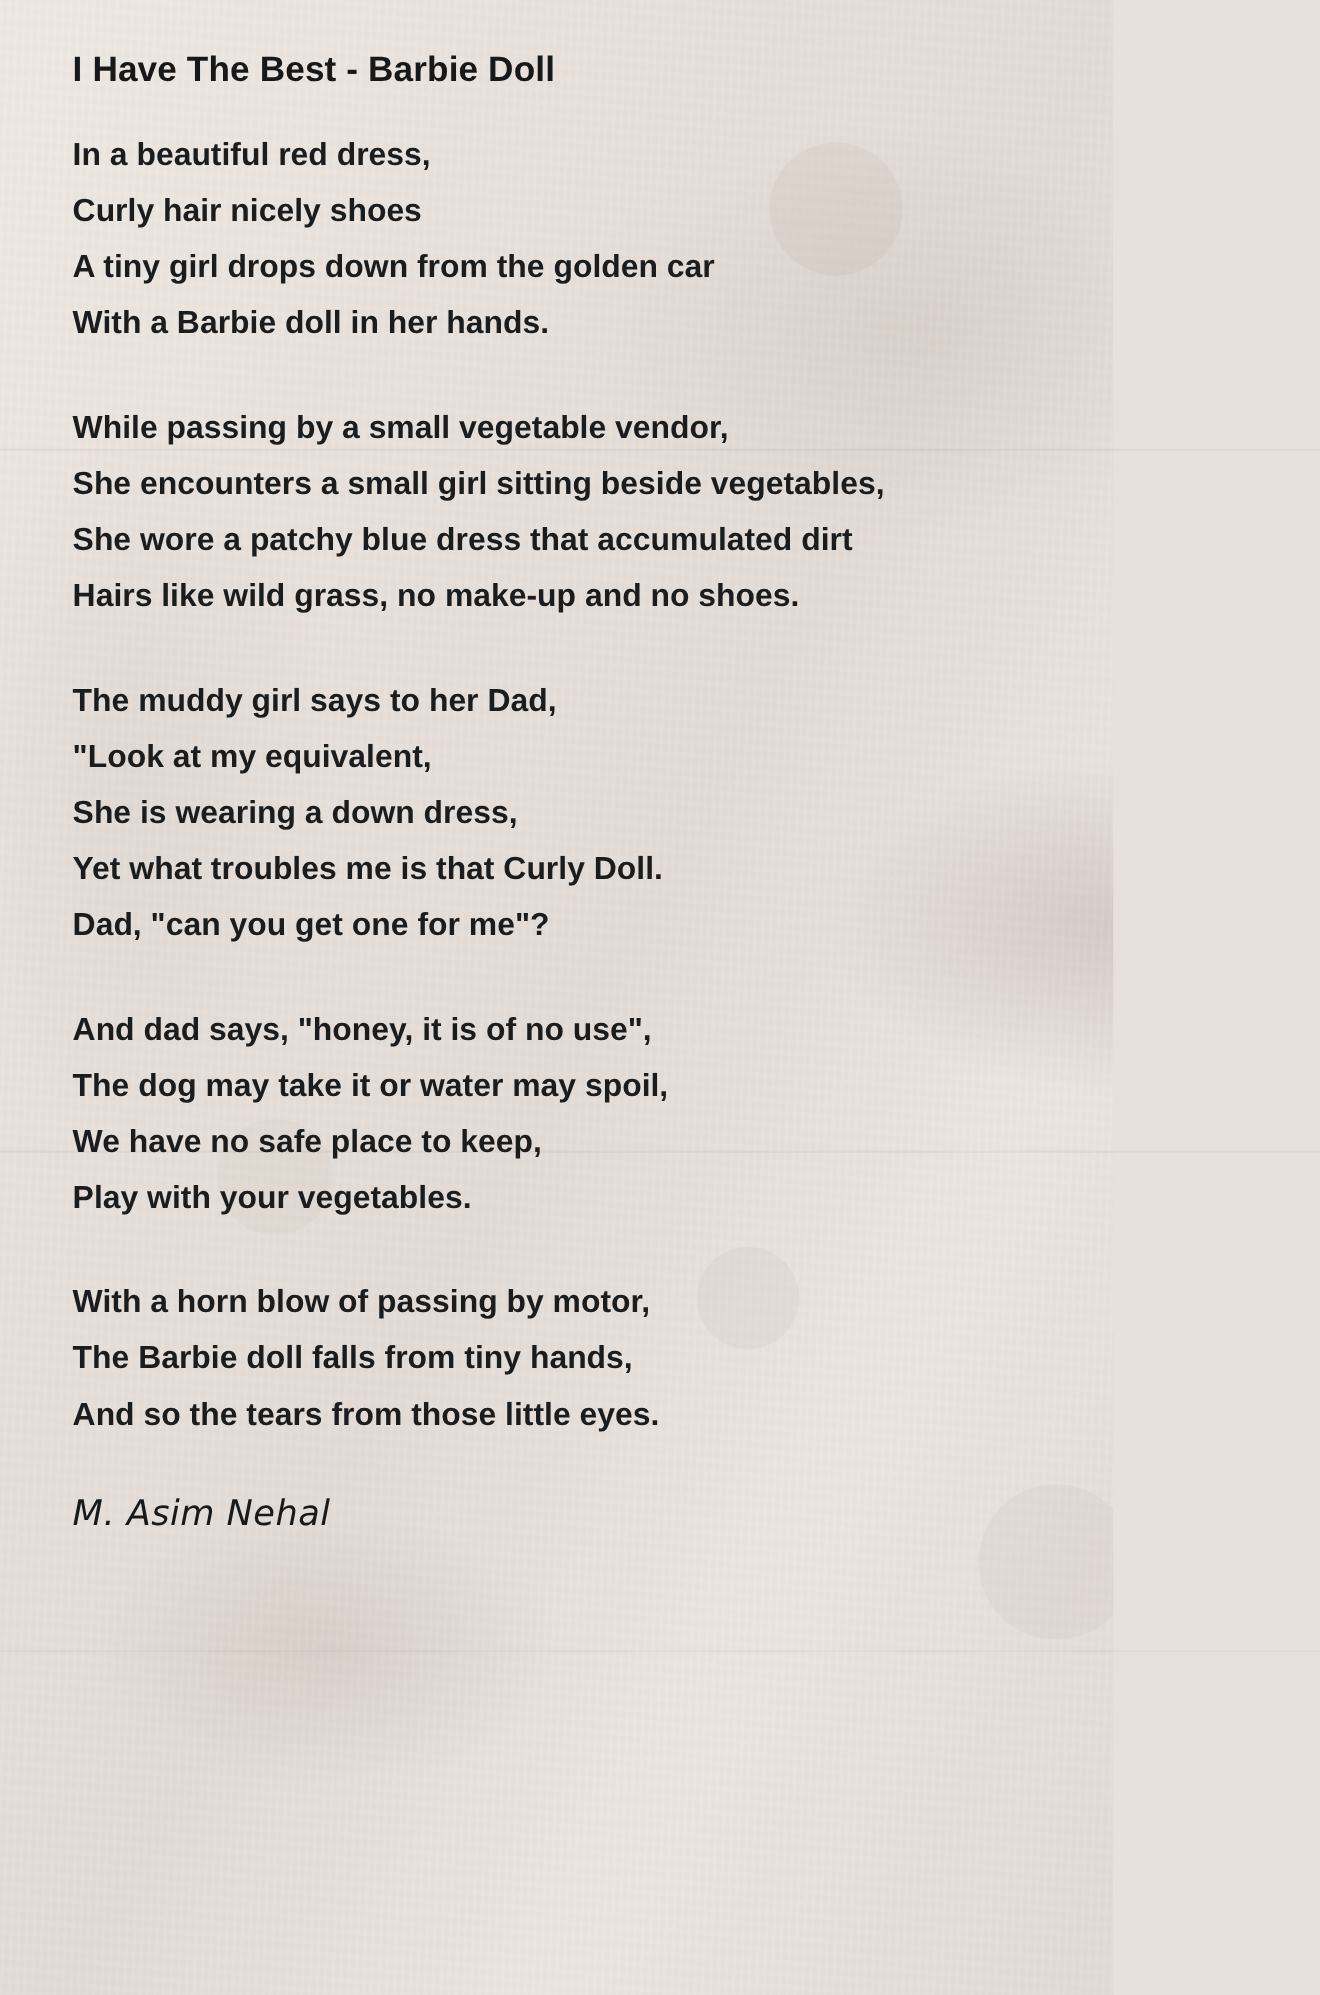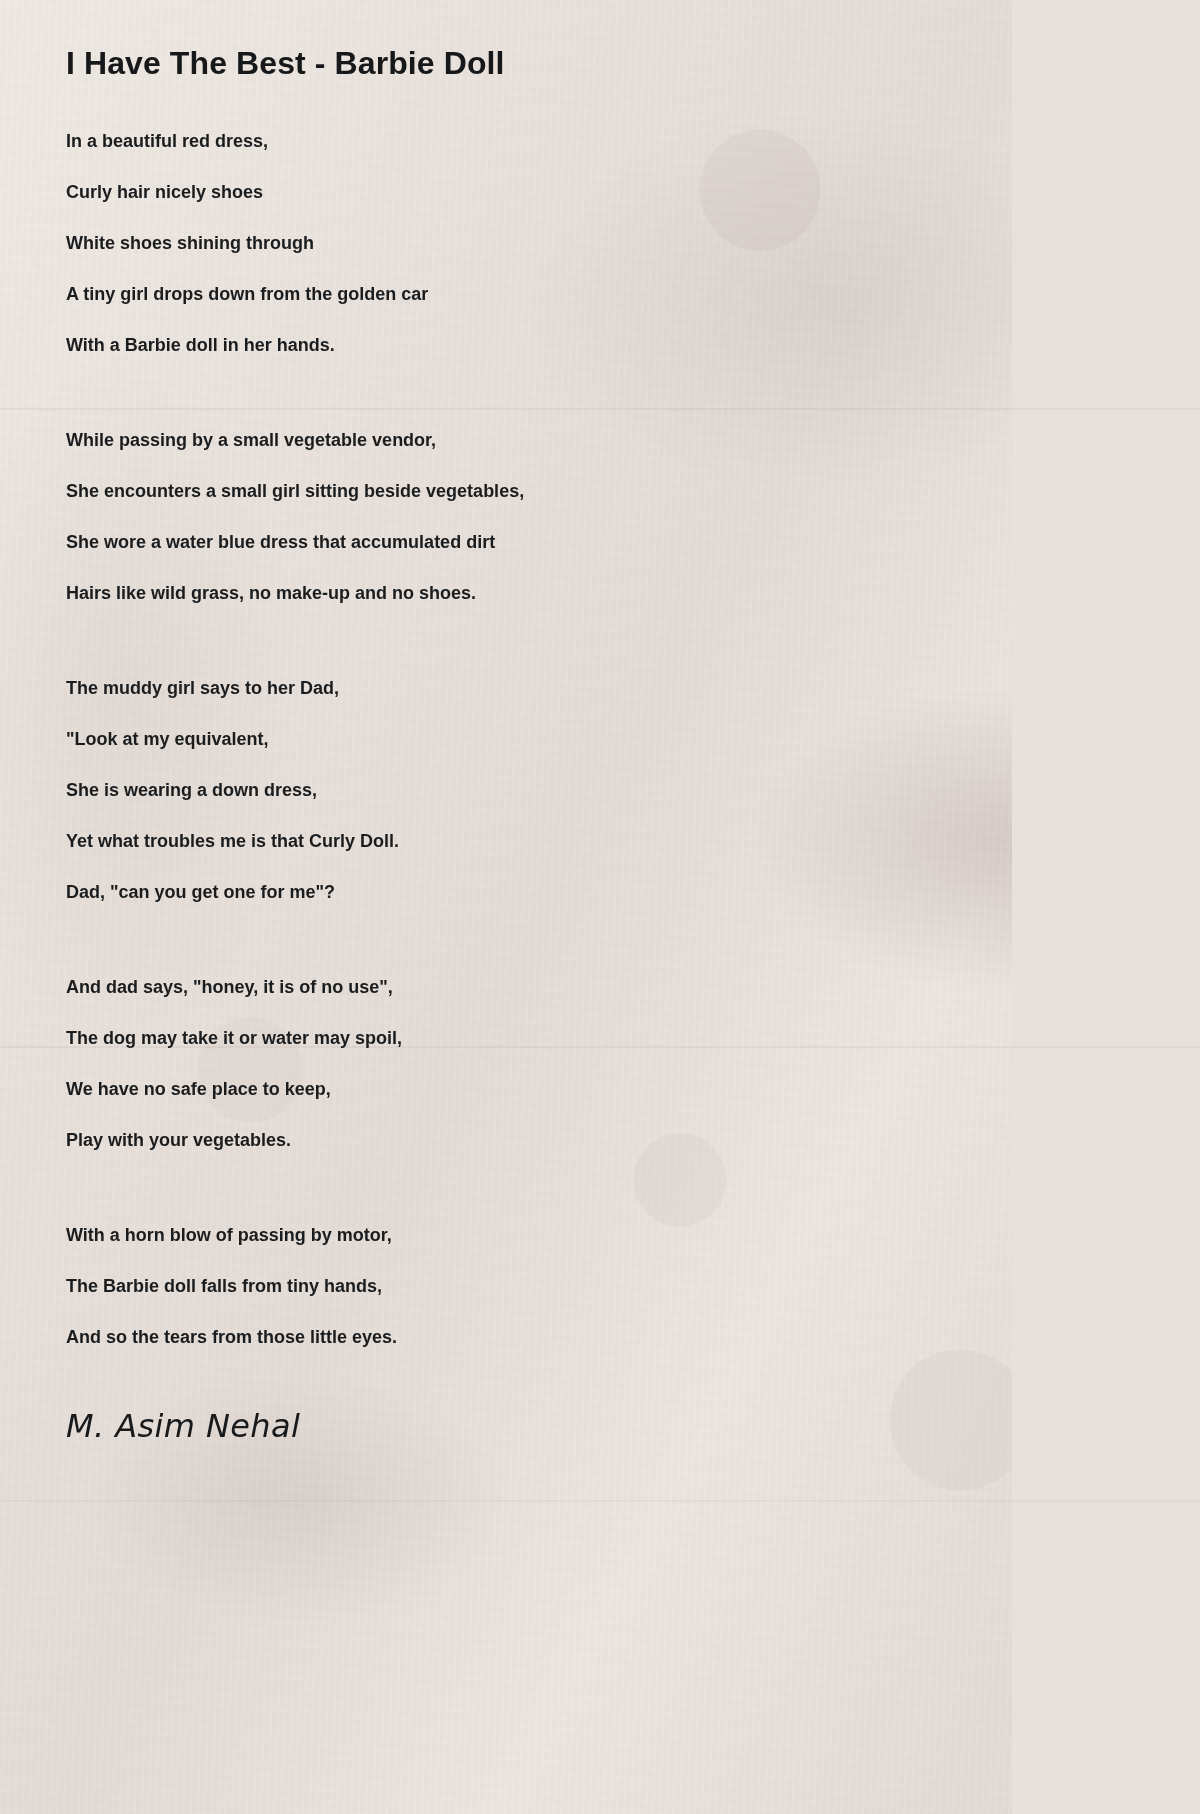--- a/index.html
+++ b/index.html
@@ -60,21 +60,21 @@
     font-weight: bold;
     color: #16181a;
     letter-spacing: 0.1px;
     margin: 0 0 34px 0;
     line-height: 1.2;
   }
   .stanza {
     margin: 0 0 44px 0;
   }
   .line {
-    font-size: 18px;
+    font-size: 29px;
     font-weight: bold;
     color: #1a1c1e;
     line-height: 51px;
     white-space: pre-wrap;
   }
   .author {
     margin-top: 36px;
     font-size: 32px;
     font-style: italic;
     color: #17191b;
@@ -90,29 +90,28 @@
   <div class="band b1"></div>
   <div class="band b2"></div>
   <div class="band b3"></div>
 
   <div class="content">
     <h1 class="poem-title">I Have The Best - Barbie Doll</h1>
 
     <div class="stanza">
       <div class="line">In a beautiful red dress,</div>
       <div class="line">Curly hair nicely shoes</div>
-      <div class="line">White shoes shining through</div>
       <div class="line">A tiny girl drops down from the golden car</div>
       <div class="line">With a Barbie doll in her hands.</div>
     </div>
 
     <div class="stanza">
       <div class="line">While passing by a small vegetable vendor,</div>
       <div class="line">She encounters a small girl sitting beside vegetables,</div>
-      <div class="line">She wore a water blue dress that accumulated dirt</div>
+      <div class="line">She wore a patchy blue dress that accumulated dirt</div>
       <div class="line">Hairs like wild grass, no make-up and no shoes.</div>
     </div>
 
     <div class="stanza">
       <div class="line">The muddy girl says to her Dad,</div>
       <div class="line">"Look at my equivalent,</div>
       <div class="line">She is wearing a down dress,</div>
       <div class="line">Yet what troubles me is that Curly Doll.</div>
       <div class="line">Dad, "can you get one for me"?</div>
     </div>

